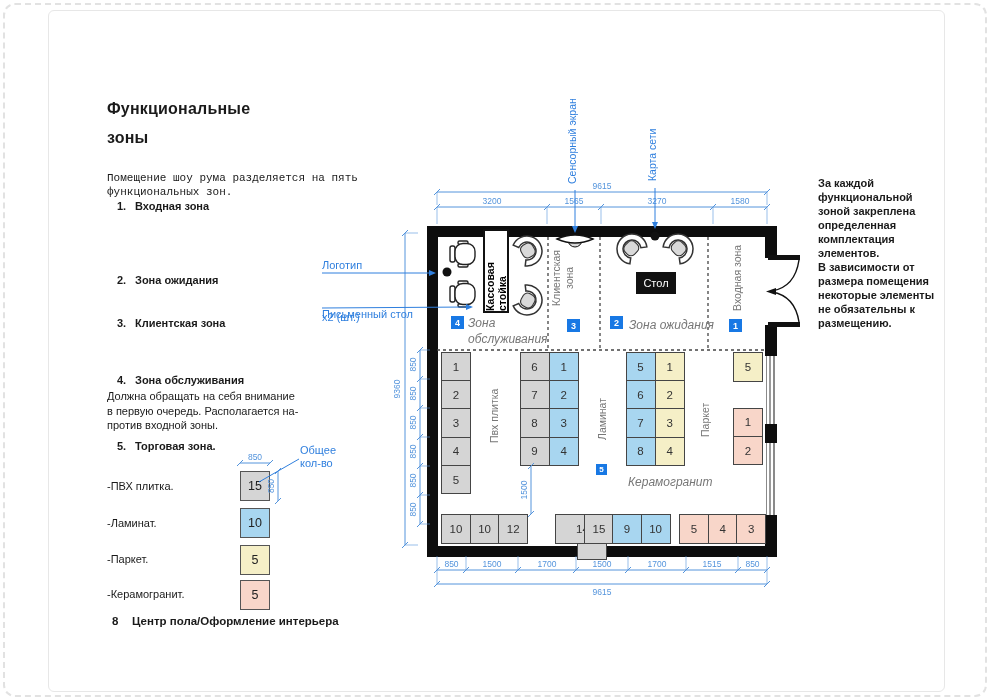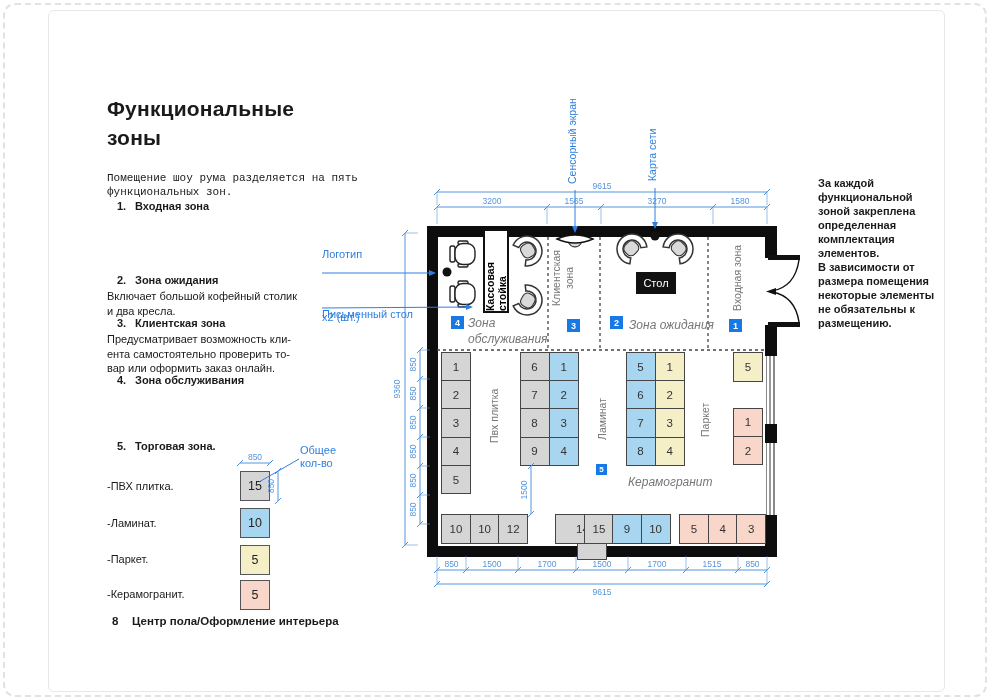--- a/index.html
+++ b/index.html
@@ -6,21 +6,21 @@
   body{
     width:990px;height:700px;position:relative;overflow:hidden;
     background:#fff;font-family:"Liberation Sans",sans-serif;color:#1a1a1a;
   }
   .abs{position:absolute;}
   .pre{white-space:pre-line;}
   
   .frame{position:absolute;left:3px;top:3px;right:3px;bottom:3px;border:2px dashed #e2e2e2;border-radius:12px;}
   .card{position:absolute;left:48px;top:10px;width:895px;height:680px;border:1px solid #e7e7e7;border-radius:6px;background:#fff;}
   
-  .title{left:107px;top:94px;font-size:21px;line-height:29px;font-weight:bold;letter-spacing:.2px;}
+  .title{left:107px;top:94px;font-size:16px;line-height:29px;font-weight:bold;letter-spacing:.2px;}
   .intro{left:107px;top:171px;width:280px;font-size:11px;line-height:14px;font-family:Liberation Mono, monospace;}
   .zitem{left:107px;width:270px;font-size:11px;}
   .zhead{display:flex;font-weight:bold;}
   .zhead .num{width:28px;padding-left:10px;box-sizing:border-box;}
   .zdesc{margin-top:3px;line-height:14.6px;}
   .leg-label{left:107px;font-size:11px;}
   .leg-box{left:240px;width:30px;height:30px;border:1.6px solid #555;box-sizing:border-box;
            display:flex;align-items:center;justify-content:center;font-size:12.5px;color:#222;}
   .footer{top:615px;font-size:11.5px;font-weight:bold;}
   .side-note{left:818px;top:176px;width:118px;text-align:left;font-size:11px;line-height:14px;font-weight:bold;}
@@ -60,37 +60,35 @@
   <div class="zhead">
       <span class="num">1.</span>
       <span>Входная зона</span>
     </div>
 </div>
 <div class="abs zitem" style="top:274px">
   <div class="zhead">
       <span class="num">2.</span>
       <span>Зона ожидания</span>
     </div>
-  <div class="zdesc pre">Включает большой кофейный столик
-и два кресла.</div>
 </div>
 <div class="abs zitem" style="top:317px">
   <div class="zhead">
       <span class="num">3.</span>
       <span>Клиентская зона</span>
     </div>
-  <div class="zdesc pre">Предусматривает возможность кли-
-ента самостоятельно проверить то-
-вар или оформить заказ онлайн.</div>
 </div>
 <div class="abs zitem" style="top:374px">
   <div class="zhead">
       <span class="num">4.</span>
       <span>Зона обслуживания</span>
     </div>
+  <div class="zdesc pre">Должна обращать на себя внимание
+в первую очередь. Располагается на-
+против входной зоны.</div>
 </div>
 <div class="abs zitem" style="top:440px">
   <div class="zhead">
       <span class="num">5.</span>
       <span>Торговая зона.</span>
     </div>
 </div>
 
 <div class="abs leg-label" style="top:480px">-ПВХ плитка.</div>
 <div class="abs leg-label" style="top:517px">-Ламинат.</div>
@@ -330,17 +328,17 @@
 <div class="abs zmark small" style="left: 596px; top: 464px; background: rgb(24, 120, 228);">5</div>
 
 <div class="abs v-label" style="left:550px;top:238px;height:80px;width:28px">Клиентская
 зона</div>
 <div class="abs v-label" style="left:731px;top:238px;height:80px;width:15px">Входная зона</div>
 <div class="abs v-label" style="left:488px;top:378px;height:76px;width:16px">Пвх плитка</div>
 <div class="abs v-label" style="left:596px;top:388px;height:62px;width:16px">Ламинат</div>
 <div class="abs v-label" style="left:699px;top:390px;height:60px;width:16px">Паркет</div>
 <div class="abs g-label" style="left:628px;top:474px">Керамогранит</div>
 
-<div class="abs callout" style="left:322px;top:248px">Логотип</div>
+<div class="abs callout" style="left:322px;top:259px">Логотип</div>
 <div class="abs callout" style="left:322px;top:308px">Письменный стол</div>
 <div class="abs callout" style="left:322px;top:311px">х2 (шт.)</div>
 <div class="abs v-call" style="left:566px;top:96px;height:90px">Сенсорный экран</div>
 <div class="abs v-call" style="left:646px;top:126px;height:58px">Карта сети</div>
 
 </body></html>

